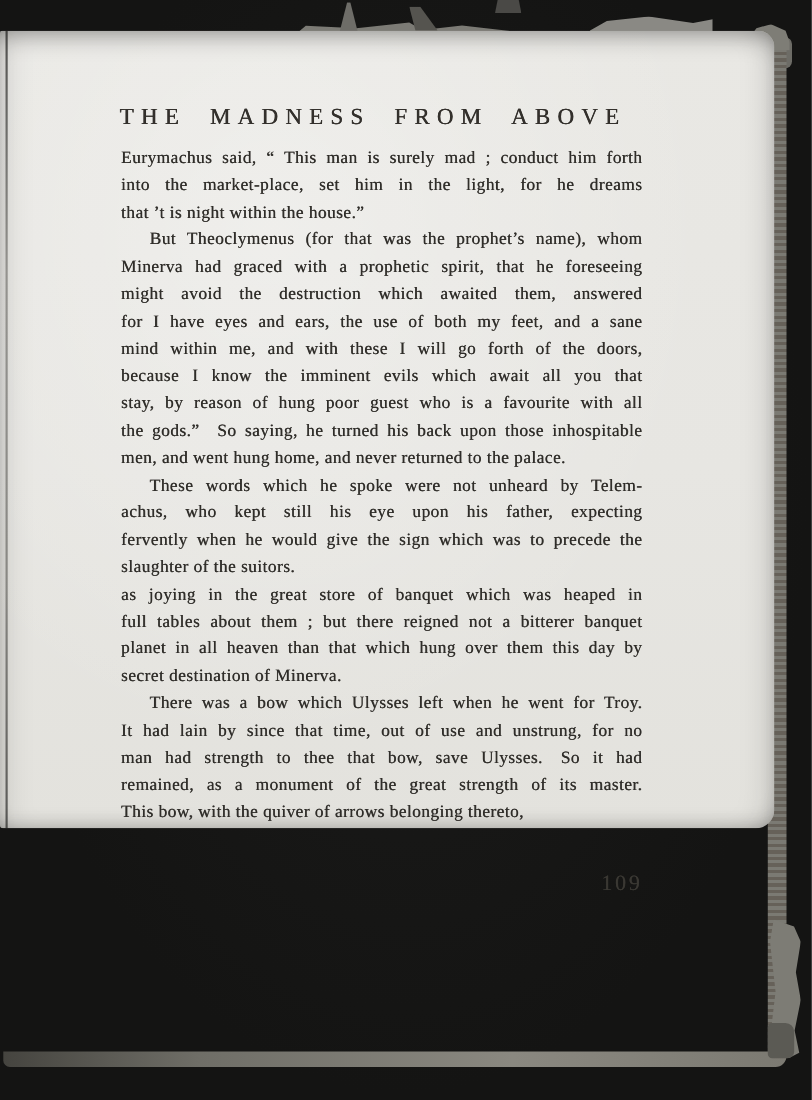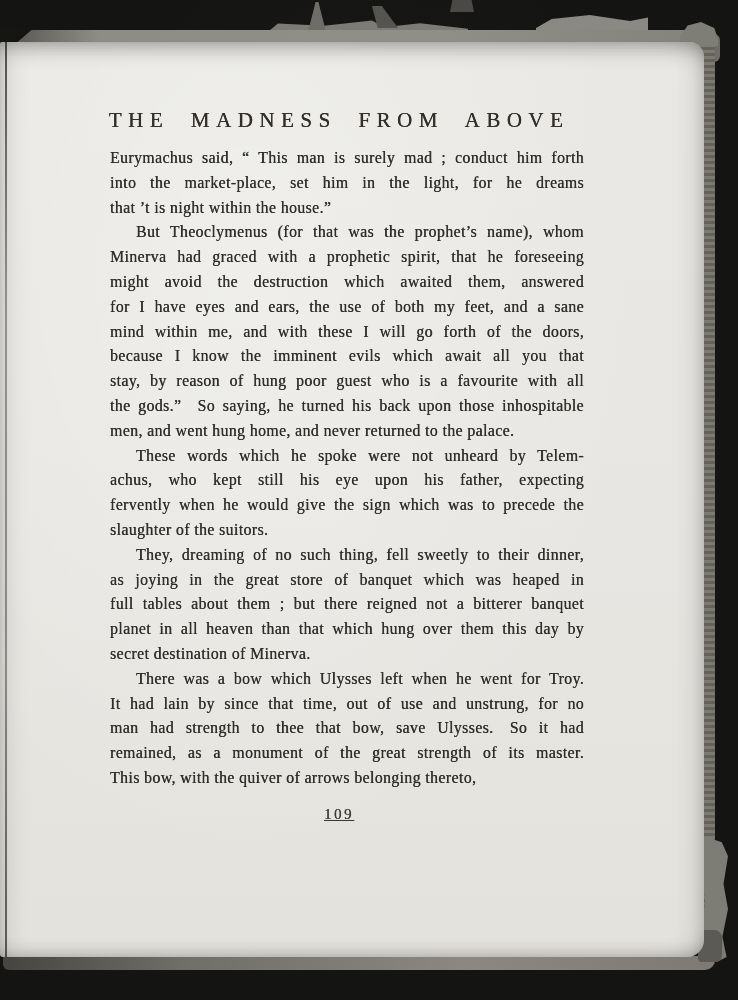--- a/index.html
+++ b/index.html
@@ -49,21 +49,21 @@
         clip-path:polygon(0 60%,20% 15%,55% 0,90% 25%,100% 70%,100% 100%,0 100%);}
   .nub-right{left:708px;top:34px;width:12px;height:28px;background:#6d6c66;z-index:1;border-radius:3px 6px 6px 2px;}
   .blob-br{
     left:700px;top:836px;width:28px;height:126px;background:#7d7c75;z-index:3;
     clip-path:polygon(12% 0,78% 5%,100% 16%,84% 38%,100% 58%,80% 80%,95% 96%,60% 100%,8% 100%,0 86%,18% 52%,0 16%);
   }
   .blob-br2{left:698px;top:930px;width:24px;height:32px;background:#5b5a54;z-index:3;border-radius:4px 8px 6px 4px;}
 
   
   .page{
-    left:0;top:42px;width:704px;height:915px;z-index:4;
+    left:0;top:28px;width:704px;height:725px;z-index:4;
     background:
       radial-gradient(ellipse at 35% 25%, rgba(255,255,255,0.30), rgba(255,255,255,0) 62%),
       linear-gradient(180deg,#e9e8e4 0%,#e7e6e2 55%,#e3e2dd 100%);
     border-radius:2px 15px 17px 3px;
     box-shadow:
       inset 0 16px 24px -14px rgba(0,0,0,0.38),
       inset 0 -12px 20px -14px rgba(0,0,0,0.30),
       inset 16px 0 34px -20px rgba(0,0,0,0.22),
       inset -18px 0 34px -22px rgba(0,0,0,0.28);
   }
@@ -82,23 +82,22 @@
   .bodytext{
     position:absolute;left:94px;top:104px;width:490px;
     font-size:15.8px;color:#2f2d29;letter-spacing:0.4px;
     text-shadow:0.3px 0 0 rgba(47,45,41,0.85);
   }
   .line{line-height:24.8px;text-align:justify;text-align-last:justify;margin-left:16px;}
   .line.para-end{text-align-last:left;}
   .line.para-start{text-indent:26px;}
   .folio{
     position:absolute;left:94px;top:764px;width:490px;
-    font-size:15px;color:#3a3833;letter-spacing:2.5px;text-align:center;
+    font-size:20px;color:#3a3833;letter-spacing:2.5px;text-align:right;
     text-shadow:0.3px 0 0 rgba(58,56,51,0.85);
-    text-decoration:underline;
   }
 </style>
 </head>
 <body>
 
 <div class="abs band-top"></div>
 <div class="abs band-right"></div>
 <div class="abs band-bottom"></div>
 <div class="abs corner-wedge"></div>
 
@@ -127,21 +126,20 @@
       <div class="line">for I have eyes and ears, the use of both my feet, and a sane</div>
       <div class="line">mind within me, and with these I will go forth of the doors,</div>
       <div class="line">because I know the imminent evils which await all you that</div>
       <div class="line">stay, by reason of hung poor guest who is a favourite with all</div>
       <div class="line">the gods.” So saying, he turned his back upon those inhospitable</div>
       <div class="line para-end">men, and went hung home, and never returned to the palace.</div>
       <div class="line para-start">These words which he spoke were not unheard by Telem-</div>
       <div class="line">achus, who kept still his eye upon his father, expecting</div>
       <div class="line">fervently when he would give the sign which was to precede the</div>
       <div class="line para-end">slaughter of the suitors.</div>
-      <div class="line para-start">They, dreaming of no such thing, fell sweetly to their dinner,</div>
       <div class="line">as joying in the great store of banquet which was heaped in</div>
       <div class="line">full tables about them ; but there reigned not a bitterer banquet</div>
       <div class="line">planet in all heaven than that which hung over them this day by</div>
       <div class="line para-end">secret destination of Minerva.</div>
       <div class="line para-start">There was a bow which Ulysses left when he went for Troy.</div>
       <div class="line">It had lain by since that time, out of use and unstrung, for no</div>
       <div class="line">man had strength to thee that bow, save Ulysses. So it had</div>
       <div class="line">remained, as a monument of the great strength of its master.</div>
       <div class="line para-end">This bow, with the quiver of arrows belonging thereto,</div>
     </div>

